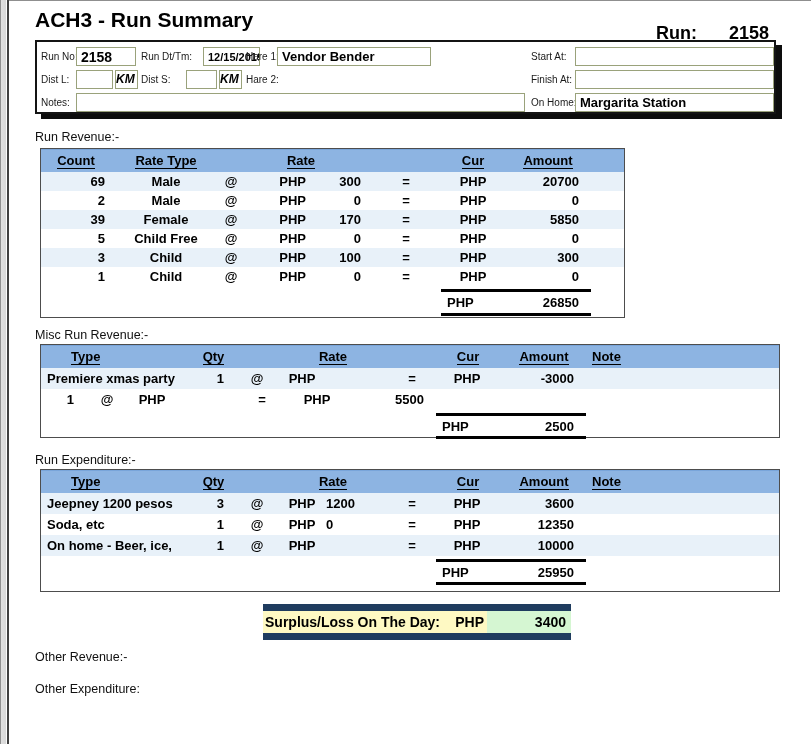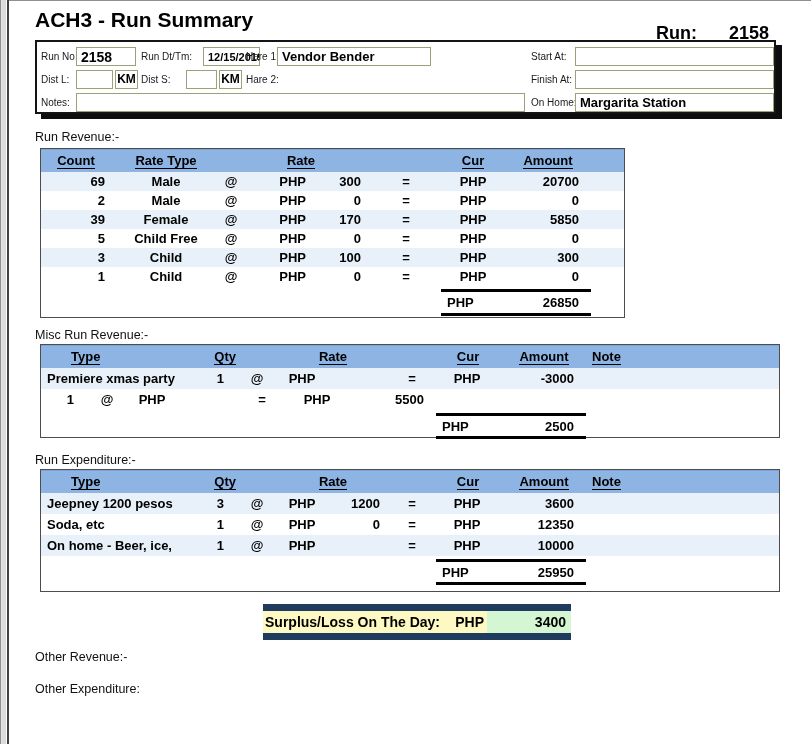--- a/index.html
+++ b/index.html
@@ -32,21 +32,21 @@
     border:2px solid #141414; background:#fff; box-shadow:6px 5px 0 0 #0d0d0d;
   }
   .flabel { position:absolute; font-size:10px; color:#1a1a1a; white-space:nowrap; }
   .finput {
     position:absolute; height:19px; border:1px solid #9aa27b; background:#fff;
     font-weight:bold; font-size:13px; line-height:16px; padding:1px 0 0 4px;
     white-space:nowrap; overflow:hidden;
   }
   .funit {
     position:absolute; height:19px; width:23px; border:1px solid #9aa27b;
-    font-weight:bold; font-size:12px; text-align:center; line-height:17px;
+    font-weight:bold; font-size:12px; text-align:left; line-height:17px;font-style:italic;
   }
 
   .seclbl { position:absolute; left:35px; font-size:12.5px; color:#111; white-space:nowrap; }
 
   
   .tbl { position:absolute; left:40px; border:1px solid #4d4d4d; background:#fff; }
   .thead {
     display:flex; height:23px; line-height:22px; background:#8db4e2;
     border-top:1px solid #79a5da; font-weight:bold; font-size:13px;
   }
@@ -69,27 +69,27 @@
   .h11{width:70px;text-align:center}
   .h13{width:160px;text-align:center}
   .h17{width:64px;text-align:center}
   .h18{width:86px;text-align:center}
 
   
   .c21{width:150px;padding-left:6px;text-align:left}
   .c22{width:45px;text-align:right;padding-right:12px}
   .c23{width:42px;text-align:center}
   .c24{width:48px;text-align:center}
-  .c25{width:62px;text-align:right;padding-right:8px}
+  .c25{width:62px;padding-right:8px}
   .c26{width:48px;text-align:center}
   .c27{width:62px;text-align:center}
   .c28{width:88px;text-align:right;padding-right:12px}
   .c29{width:78px;padding-left:4px;text-align:left}
   .h21{width:150px;padding-left:30px;text-align:left}
-  .h22{width:45px;text-align:right}
+  .h22{width:45px;text-align:center}
   .h24{width:110px;text-align:center}
 
   .totalbox {
     border-top:3px solid #000; border-bottom:3px solid #000; margin-top:3px;
     display:flex; align-items:center; justify-content:space-between;
     font-weight:bold; font-size:13px; padding:0 12px 0 6px;
   }
   .tb1 { margin-left:400px; width:150px; height:27px; }
   .tb2 { margin-left:395px; width:150px; height:26px; }
 

